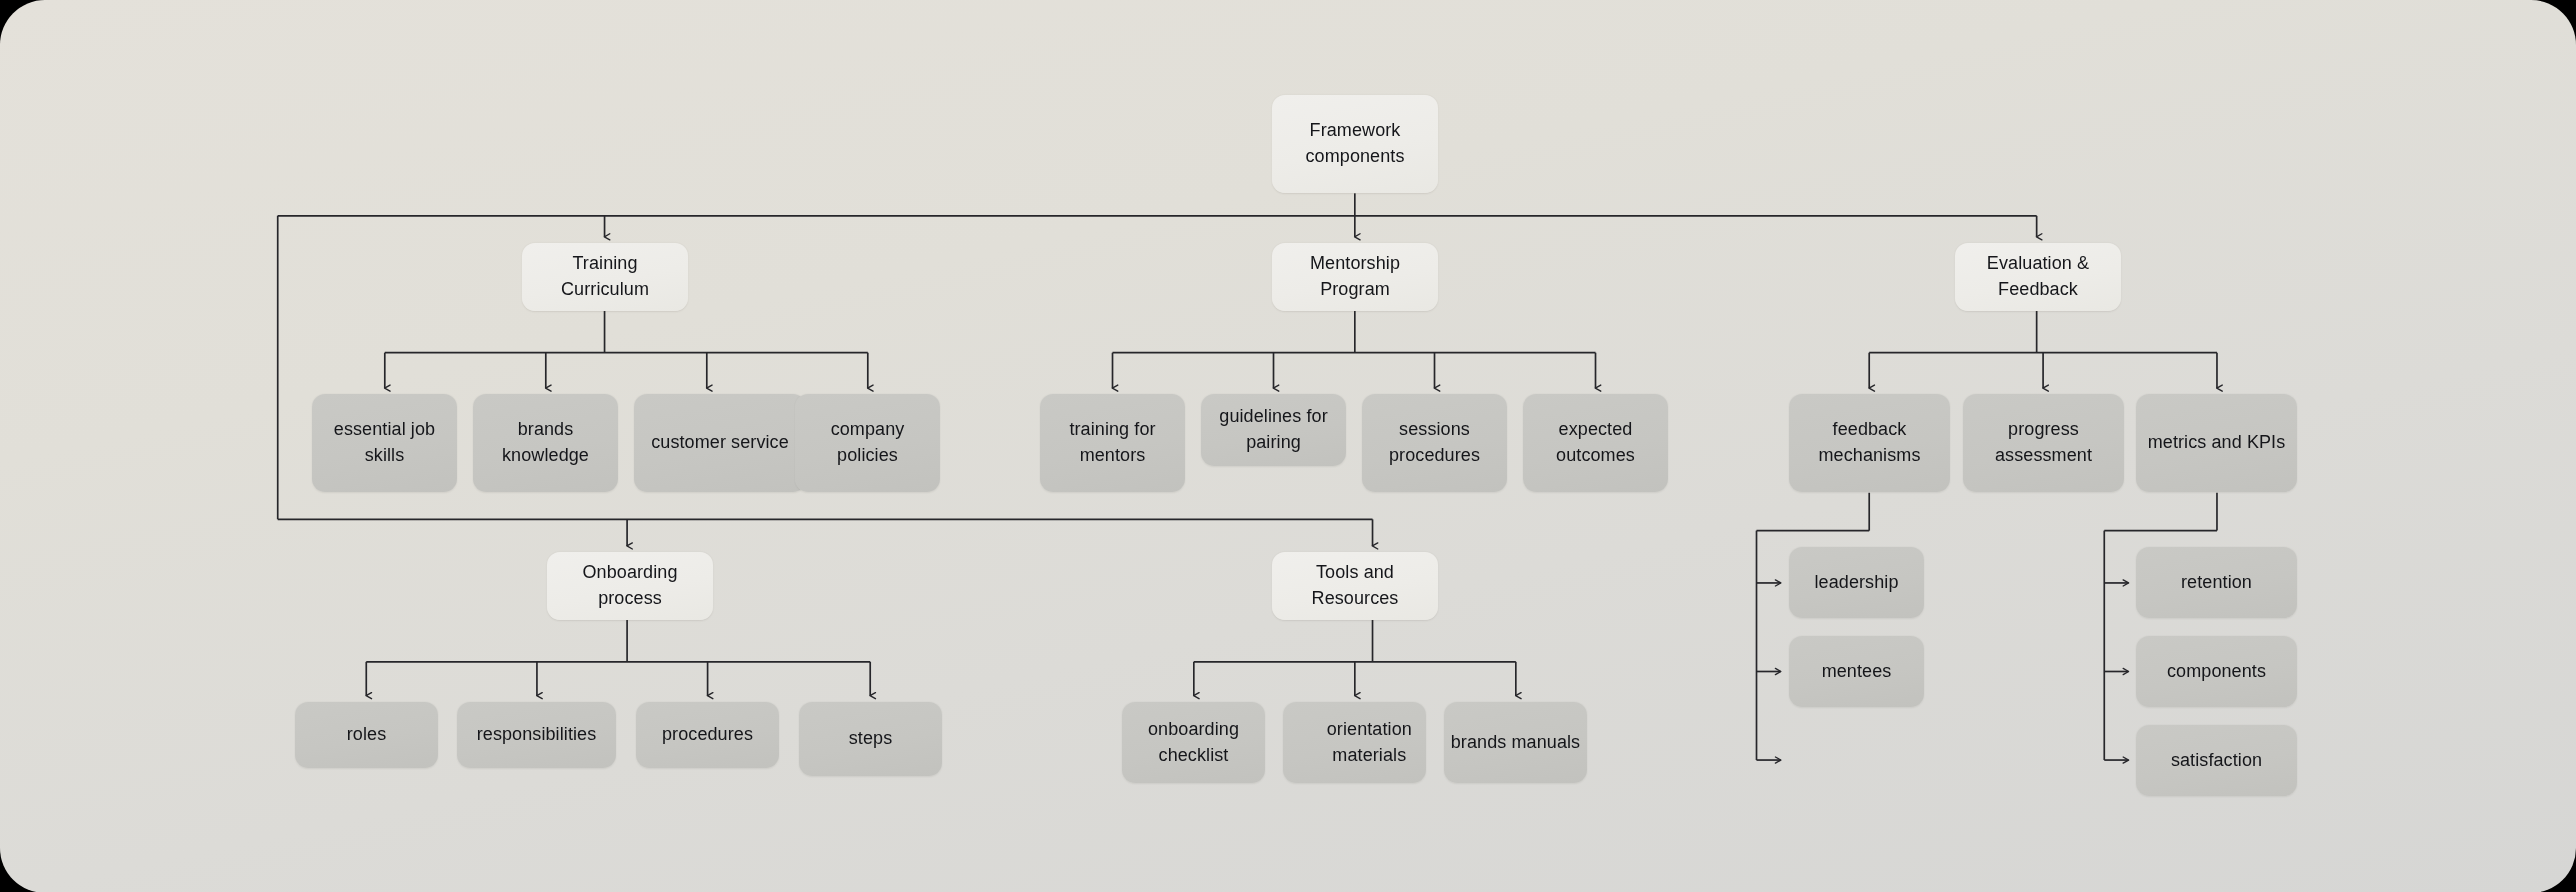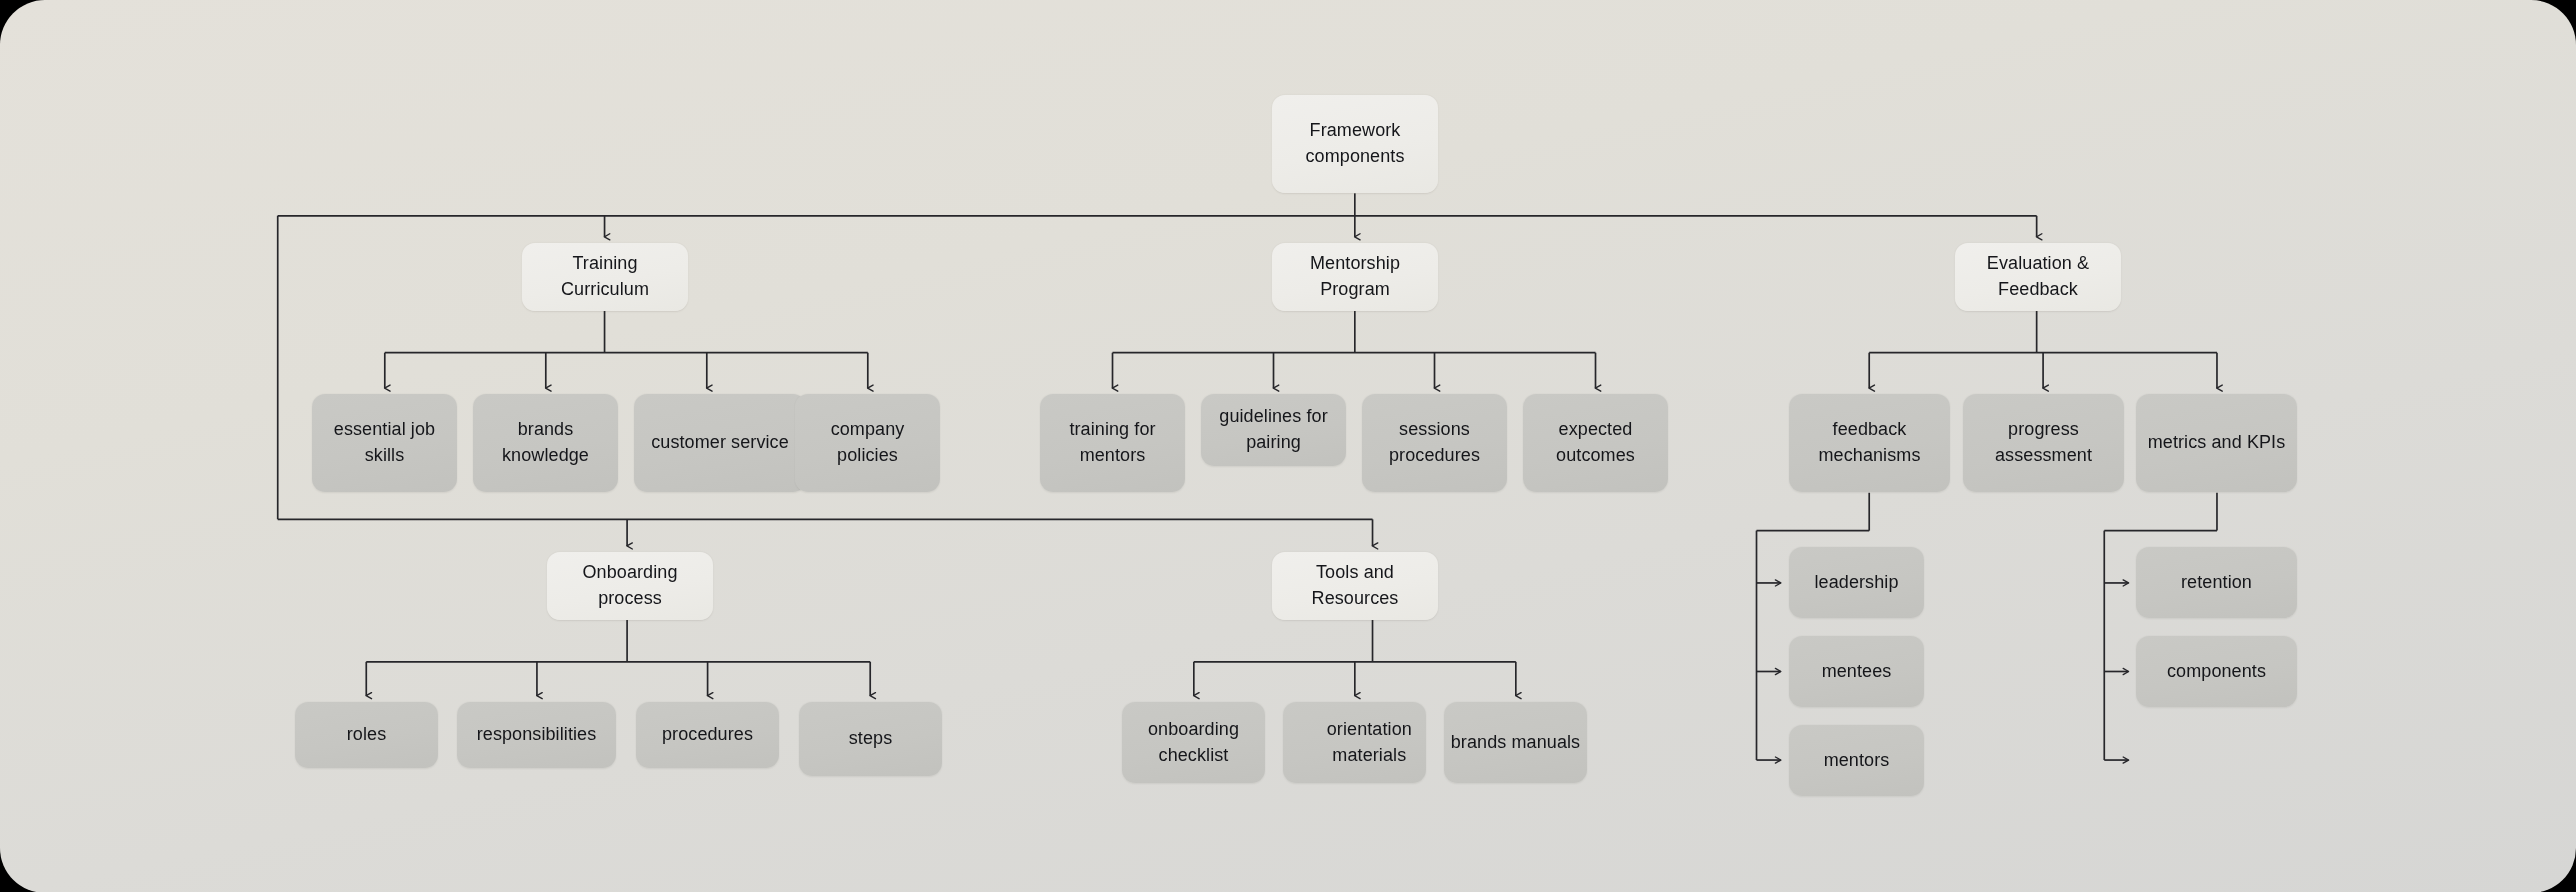--- a/index.html
+++ b/index.html
@@ -163,19 +163,19 @@
   <div class="node leaf" style="left: 457px; top: 702px; width: 159px; height: 66px;">responsibilities</div>
   <div class="node leaf" style="left: 636px; top: 702px; width: 143px; height: 66px;">procedures</div>
   <div class="node leaf" style="left: 799px; top: 702px; width: 143px; height: 74px;">steps</div>
 
   <div class="node leaf" style="left: 1122px; top: 702px; width: 143px; height: 81px;">onboarding checklist</div>
   <div class="node leaf" style="left: 1283px; top: 702px; width: 143px; height: 81px; padding-left: 36px;">orientation materials</div>
   <div class="node leaf" style="left: 1444px; top: 702px; width: 143px; height: 81px;">brands manuals</div>
 
   <div class="node leaf" style="left: 1789px; top: 547px; width: 135px; height: 71px;">leadership</div>
   <div class="node leaf" style="left: 1789px; top: 636px; width: 135px; height: 71px;">mentees</div>
-  <div class="node leaf" style="left: 1789px; top: 725px; width: 135px; height: 71px;">mentors</div>
 
   <div class="node leaf" style="left: 2136px; top: 547px; width: 161px; height: 71px;">retention</div>
   <div class="node leaf" style="left: 2136px; top: 636px; width: 161px; height: 71px;">components</div>
+  <div class="node leaf" style="left: 2136px; top: 725px; width: 161px; height: 71px;">satisfaction</div>
 
 </div>
 
 
 </body></html>

